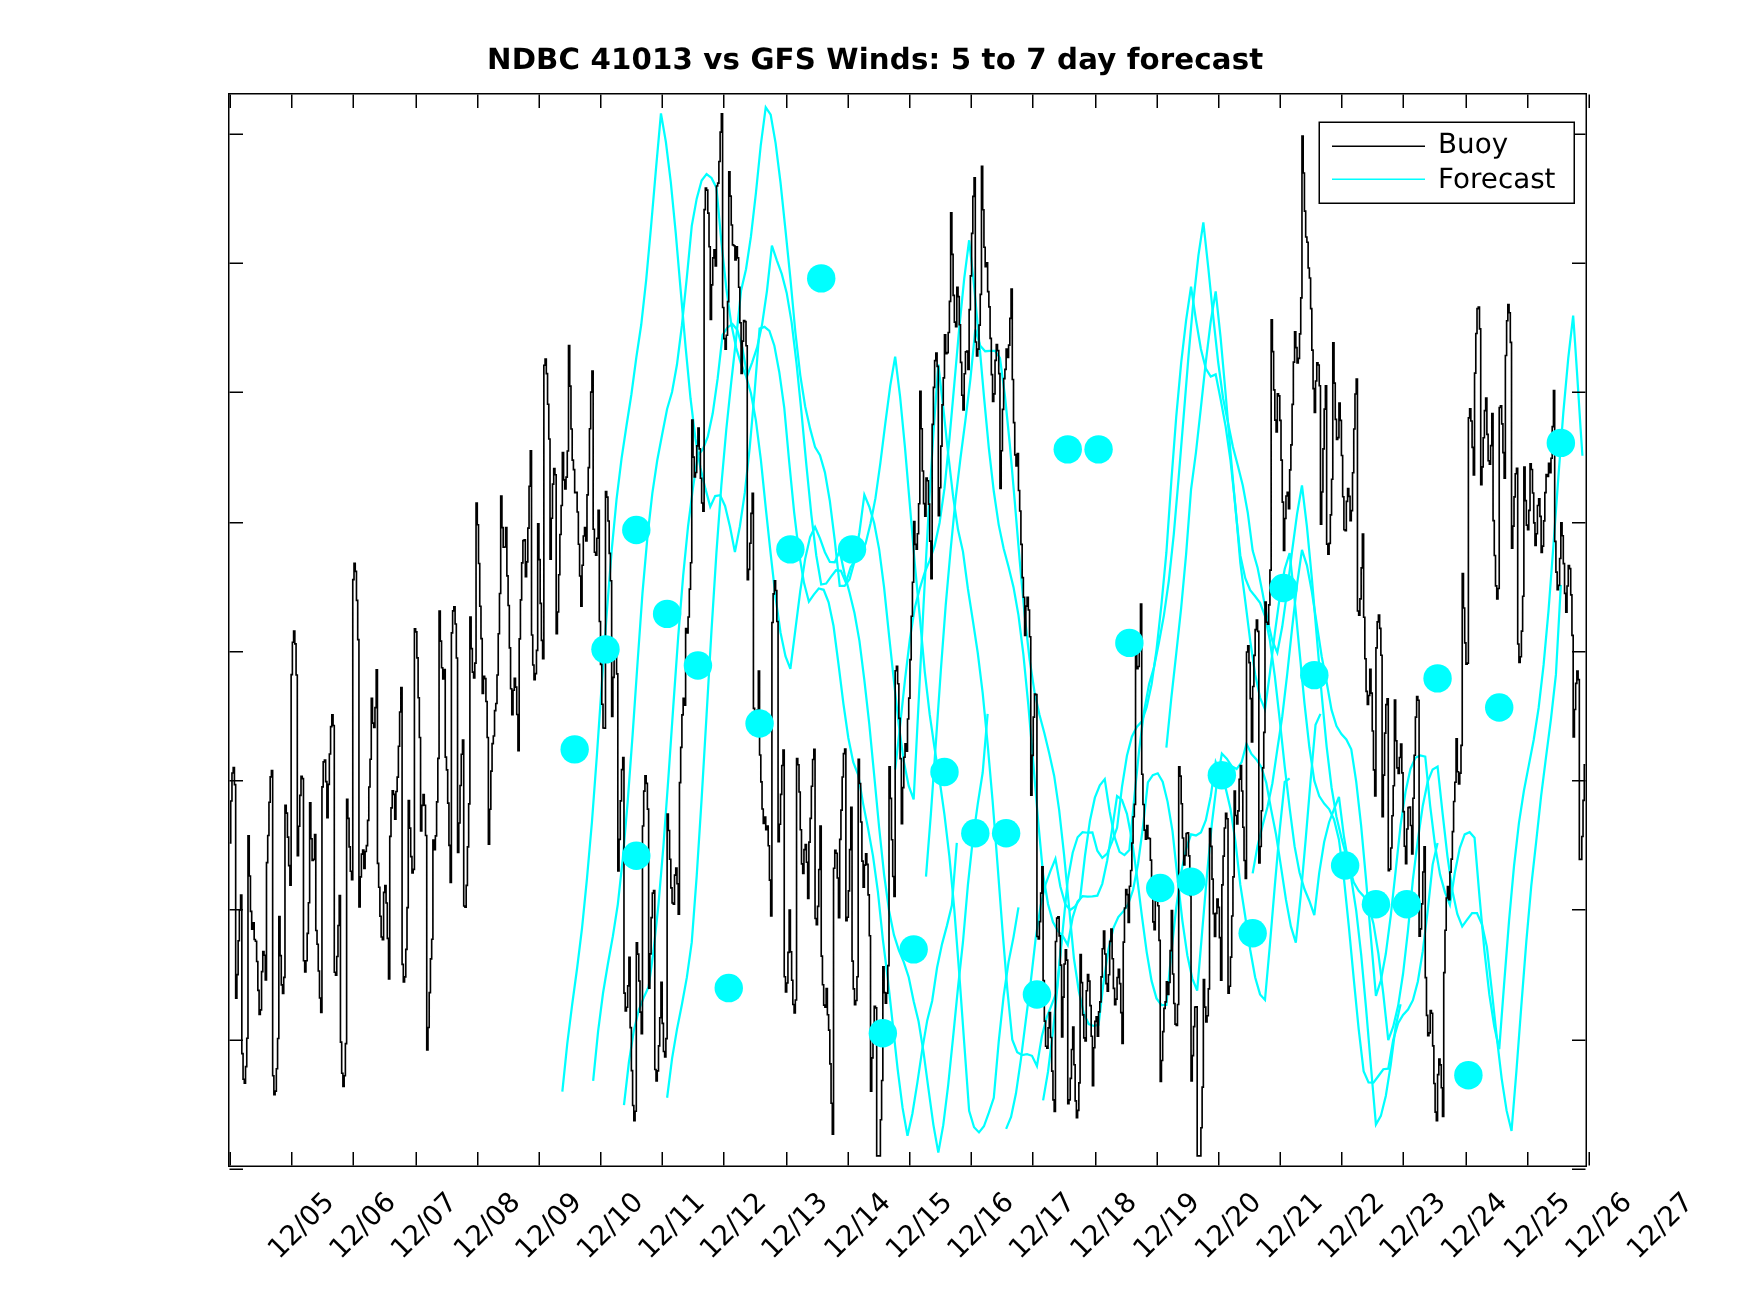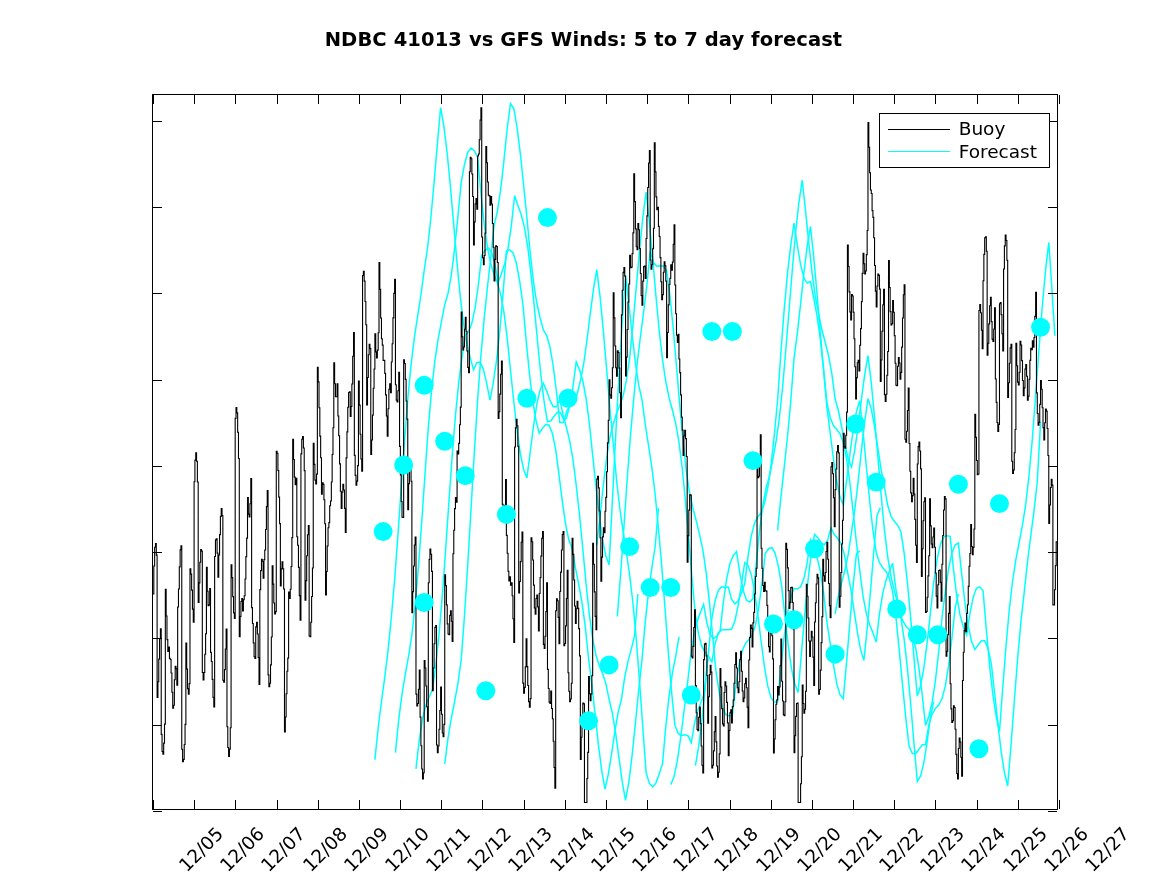--- a/index.html
+++ b/index.html
@@ -5,21 +5,21 @@
   html,body{margin:0;padding:0;background:#ffffff;}
   body{width:1167px;height:875px;font-family:"DejaVu Sans",sans-serif;overflow:hidden;}
   #fig{position:relative;width:942px;height:875px;background:#fff;}
   #title{
     position:absolute;left:0;top:28px;width:1167px;text-align:center;
     font-size:19.5px;font-weight:bold;color:#000;letter-spacing:0.1px;
     font-family:"DejaVu Sans",sans-serif;
   }
   #plotbox{
     position:absolute;left:152px;top:62px;width:906px;height:716px;
-    border:1.2px solid #000;box-sizing:border-box;background:#fff;margin-top:32px;
+    border:1.2px solid #000;box-sizing:border-box;background:#fff;
   }
   #svgwrap{position:absolute;left:0;top:0;width:100%;height:100%;}
   .ytickmark{position:absolute;left:0;width:9px;height:0;border-top:1.2px solid #000;}
   .ytickmark.r{left:auto;right:0;}
   .xtickmark{position:absolute;bottom:0;height:9px;width:0;border-left:1.2px solid #000;}
   .xtickmark.t{bottom:auto;top:0;}
   .xtick{
     position:absolute;font-size:18.5px;color:#000;white-space:nowrap;
     transform:rotate(-45deg);transform-origin:right top;
     text-align:right;font-family:"DejaVu Sans",sans-serif;

